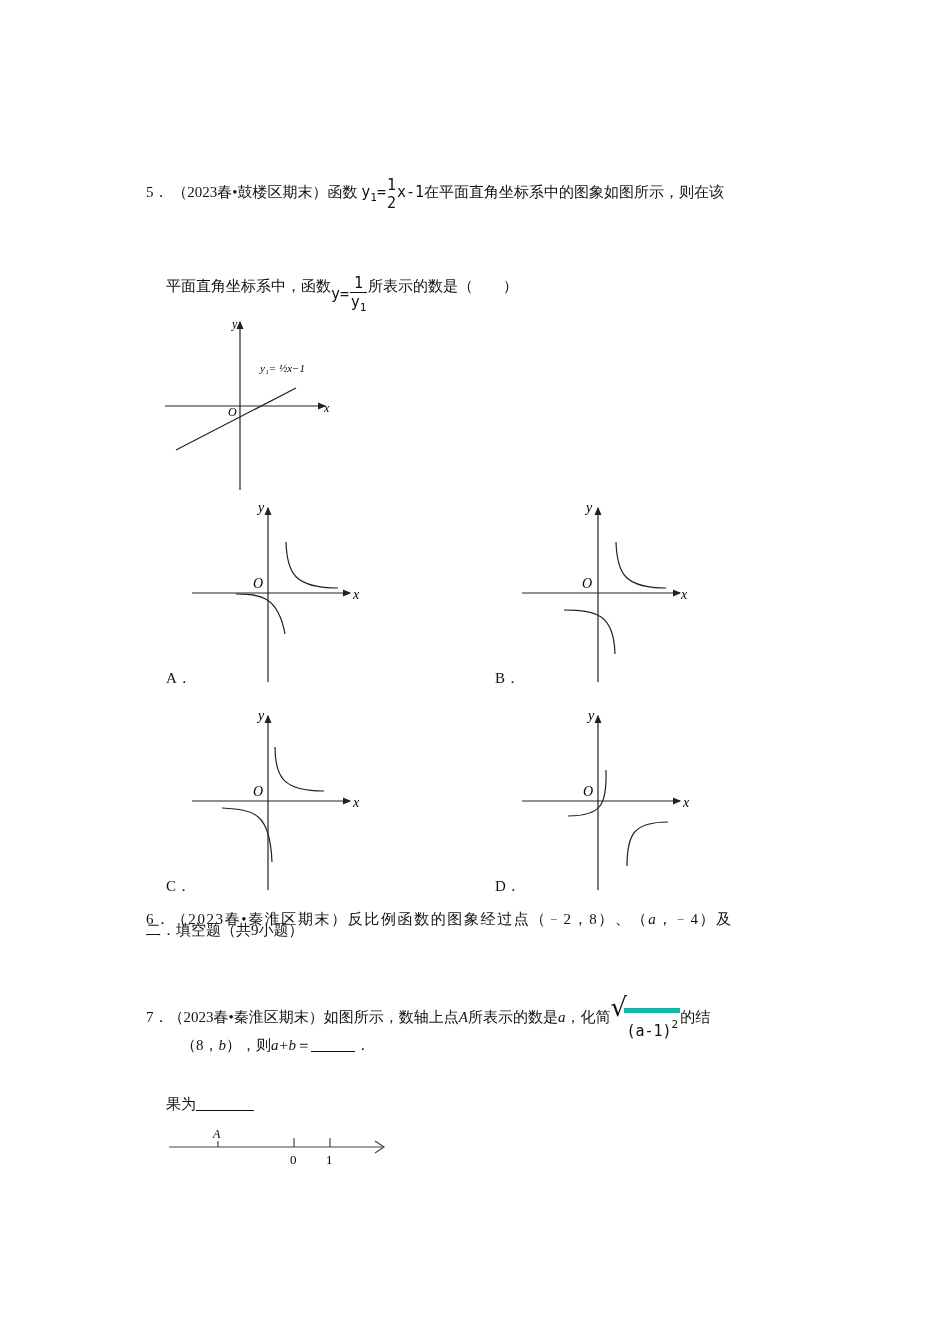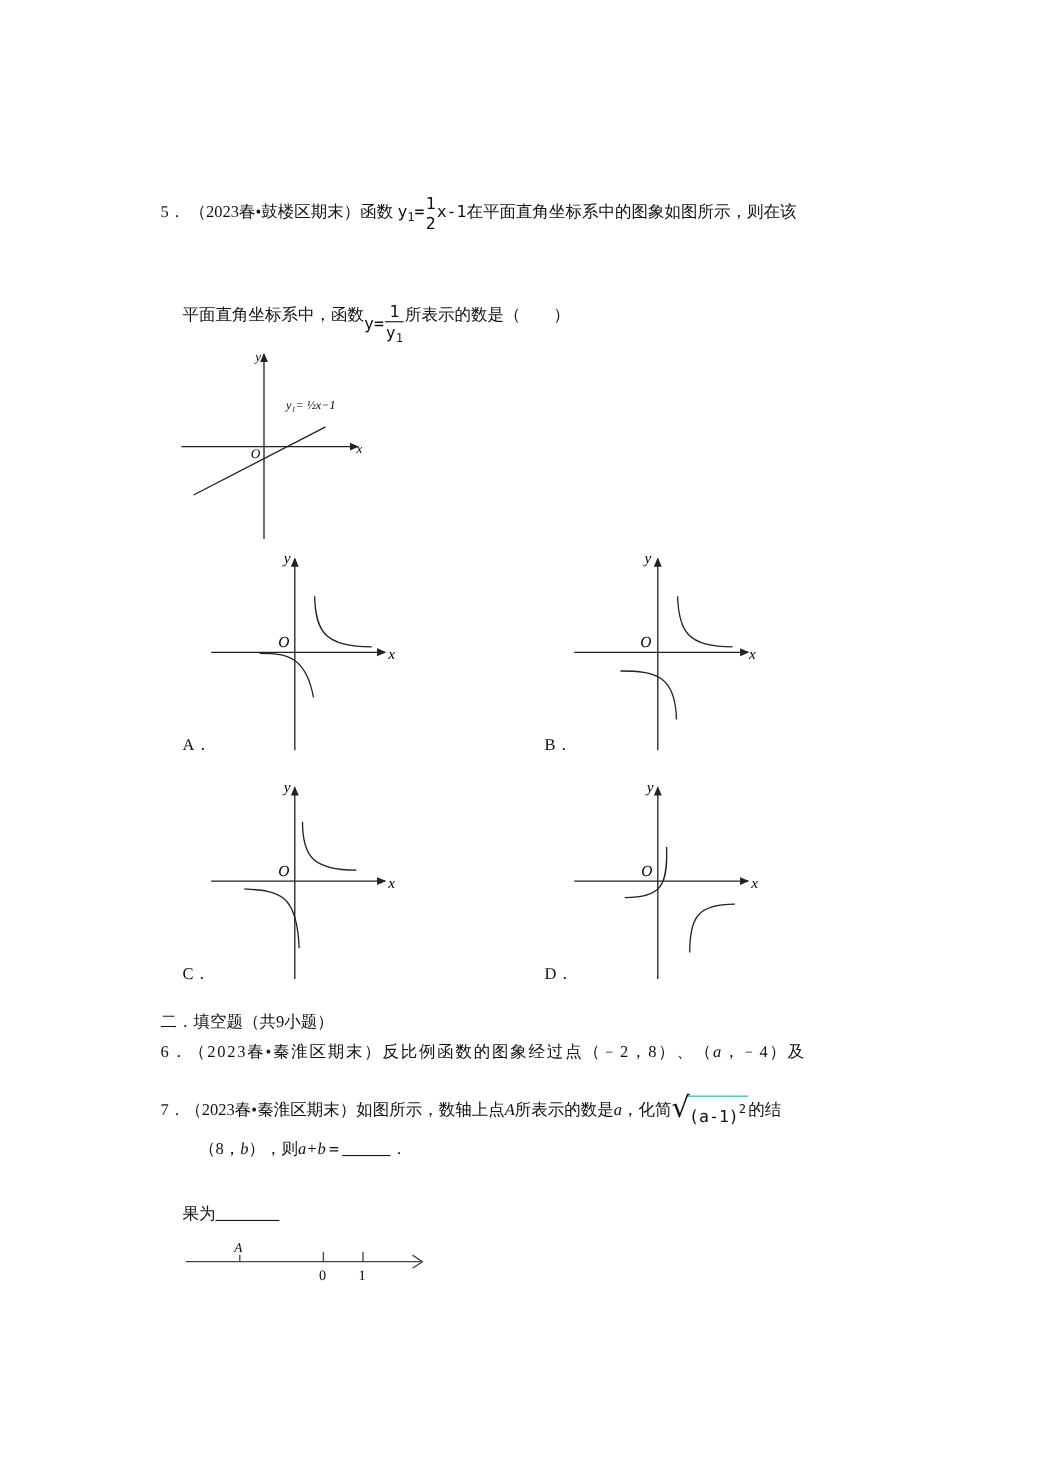--- a/index.html
+++ b/index.html
@@ -13,21 +13,21 @@
   .frac .den { display:block; line-height:18px; }
   .frac.bar .num { border-bottom:1px solid #111; padding:0 4px; }
   .sub { font-size:11px; vertical-align:-4px; }
   .sup { font-size:11px; vertical-align:8px; }
   .bold { font-weight:normal; }
   .it { font-style:italic; }
   .blank { display:inline-block; border-bottom:1px solid #111; height:14px; vertical-align:-2px; }
   svg text { font-family:"Liberation Serif","DejaVu Serif",serif; }
   .sqrt { display:inline-block; position:relative; padding-left:14px; vertical-align:middle; }
   .sqrt .rad { position:absolute; left:0; top:-4px; font-size:26px; line-height:30px; font-family:"DejaVu Sans",sans-serif; }
-  .sqrt .body { border-top:1px solid #14b8a6; display:inline-block; padding:2px 2px 0 2px; }
+  .sqrt .body { border-top:5px solid #14b8a6; display:inline-block; padding:2px 2px 0 2px;margin-top:12px; }
 </style>
 </head>
 <body>
 
 <div class="line" style="left:146px; top:176px;">
   <span>5．</span>
   <span>（2023春•鼓楼区期末）函数</span>
   <span class="mono"><span>y</span><span class="sub">1</span><span>=</span></span><span class="frac mono"><span class="num">1</span><span class="den">2</span></span><span class="mono">x-1</span><span>在平面直角坐标系中的图象如图所示，则在该</span>
 </div>
 
@@ -109,21 +109,21 @@
   <path d="M86,66 C87,100 82,112 48,112" fill="none" stroke="#222" stroke-width="1.2"></path>
   <path d="M107,162 C107,130 114,118 148,118" fill="none" stroke="#222" stroke-width="1.2"></path>
   <text x="68" y="16" font-size="14" font-style="italic">y</text>
   <text x="163" y="103" font-size="14" font-style="italic">x</text>
   <text x="63" y="92" font-size="14" font-style="italic">O</text>
 </svg>
 <div class="line" style="left:495px; top:876px;">D．</div>
 
 <div class="line bold" style="left:146px; top:920px;">二．填空题（共9小题）</div>
 
-<div class="line" style="left:146px; top:947px; letter-spacing:1.6px;">
+<div class="line" style="left:146px; top:909px; letter-spacing:1.6px;">
   <span>6．</span><span>（2023春•秦淮区期末）反比例函数的图象经过点（﹣2，8）、（</span><span class="it">a</span><span>，﹣4）及</span>
 </div>
 <div class="line" style="left:181px; top:995px;margin-top:40px;">
   <span>（8，</span><span class="it">b</span><span>），则</span><span class="it">a+b</span><span>＝</span><span class="blank" style="width:44px;"></span><span>．</span>
 </div>
 
 <div class="line" style="left:146px; top:996px;">
   <span>7．</span><span>（2023春•秦淮区期末）如图所示，数轴上点</span><span class="it">A</span><span>所表示的数是</span><span class="it">a</span><span>，化简</span><span class="sqrt mono"><span class="rad">√</span><span class="body"><span>(a-1)</span><span class="sup">2</span></span></span><span>的结</span>
 </div>
 <div class="line" style="left:166px; top:1094px;text-align:center;">

